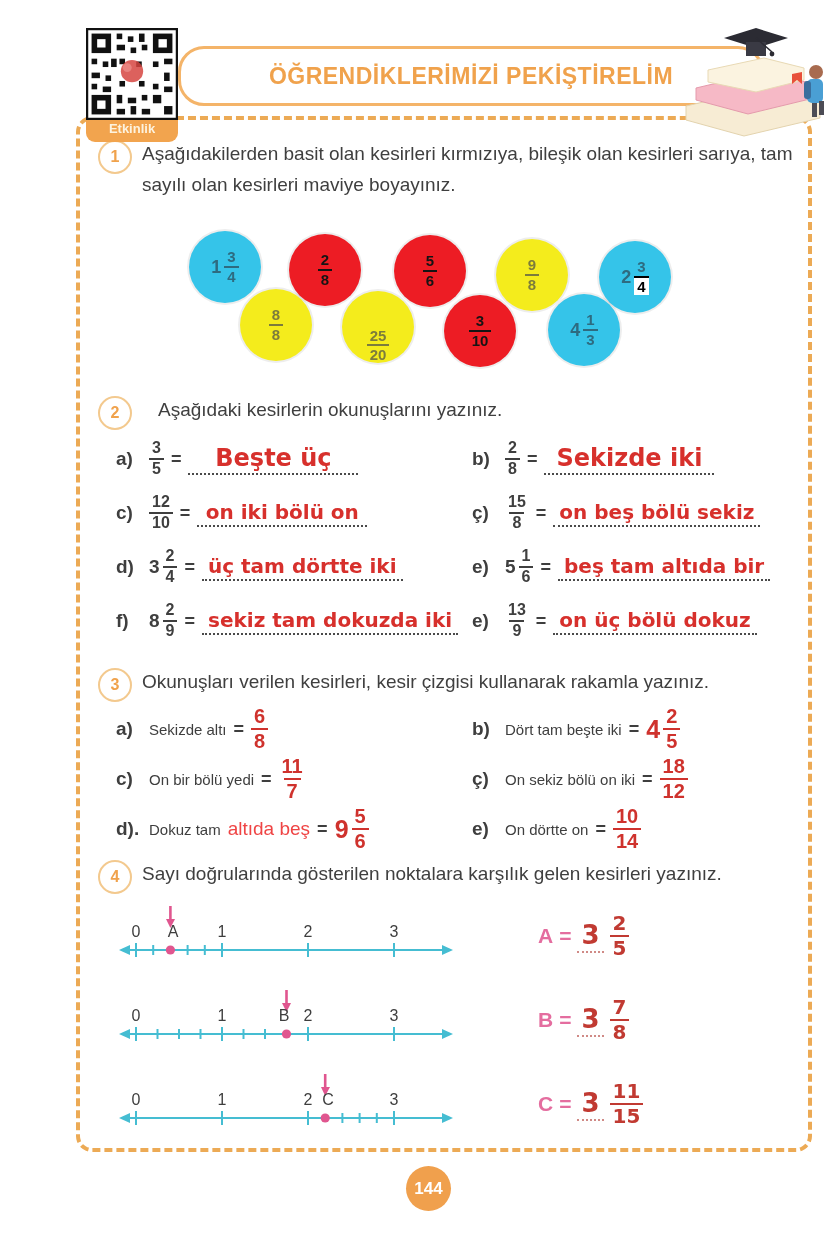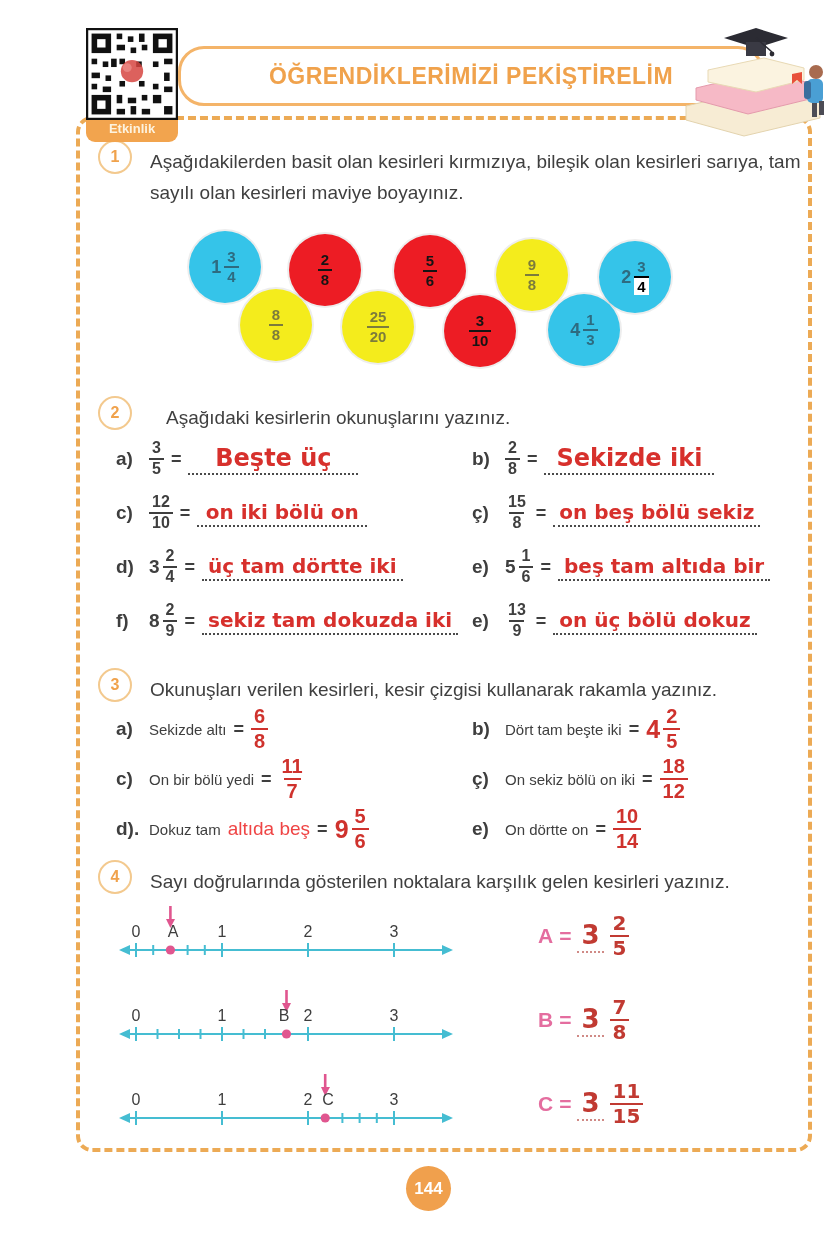--- a/index.html
+++ b/index.html
@@ -10,21 +10,21 @@
 
   
   .qr-wrap{position:absolute;left:86px;top:22px;width:92px;z-index:5;margin-top:6px;}
   .qr-wrap svg{display:block;width:92px;height:92px;}
   .qr-tab{margin-top:-4px;background:#f2a44e;color:#fdf3df;font-weight:bold;font-size:13px;text-align:center;padding:5px 0 6px;border-radius:0 0 9px 9px;}
   .title-box{position:absolute;left:178px;top:46px;width:580px;height:54px;border:3px solid #f4b469;border-radius:26px;background:#fff;display:flex;align-items:center;justify-content:center;z-index:4;}
   .title-box span{color:#f0a24c;font-weight:bold;font-size:23px;letter-spacing:.5px;}
   .books{position:absolute;left:668px;top:18px;width:164px;height:120px;z-index:6;}
 
   .qnum{position:absolute;width:30px;height:30px;border:2px solid #f3c98e;border-radius:50%;color:#f0a24c;font-weight:bold;display:flex;align-items:center;justify-content:center;font-size:16px;background:#fff;z-index:3;}
-  .qtext{position:absolute;font-size:19px;color:#3f3f3f;line-height:1.65;z-index:3;margin:8px;}
+  .qtext{position:absolute;font-size:19px;color:#3f3f3f;line-height:1.65;z-index:3;margin:0;}
 
   
   .circles{position:absolute;left:188px;top:230px;width:540px;height:152px;z-index:3;}
   .circle{position:absolute;width:72px;height:72px;border-radius:50%;display:flex;align-items:center;justify-content:center;font-weight:bold;box-shadow:0 0 0 2px rgba(0,0,0,.07);}
   .circle.blue{background:#35c4e9;color:#2e6b80;}
   .circle.yellow{background:#f4ec1c;color:#7c7c3c;}
   .circle.red{background:#ed1c24;color:#141414;}
   .mixed{display:inline-flex;align-items:center;gap:3px;}
   .whole{font-weight:bold;}
   .whole:empty{display:none;}
@@ -182,21 +182,21 @@
         </span>
       </div>
     <div class="circle yellow" style="left:52px;top:59px;">
         <span class="mixed">
           <span class="frac">
             <span class="num">8</span>
             <span class="den">8</span>
           </span>
         </span>
       </div>
-    <div class="circle yellow" style="left:154px;top:61px;">
+    <div class="circle yellow" style="left:154px;top:61px;align-items:flex-end;">
         <span class="mixed">
           <span class="frac">
             <span class="num">25</span>
             <span class="den">20</span>
           </span>
         </span>
       </div>
     <div class="circle red" style="left:256px;top:65px;">
         <span class="mixed">
           <span class="frac">

